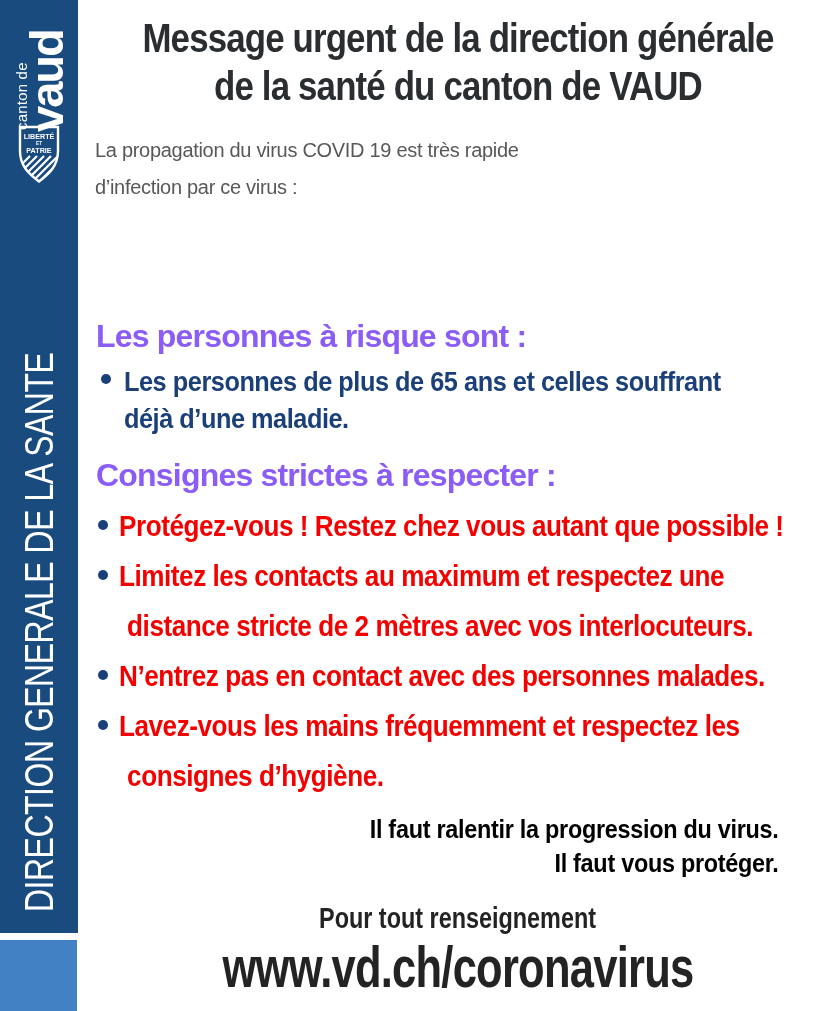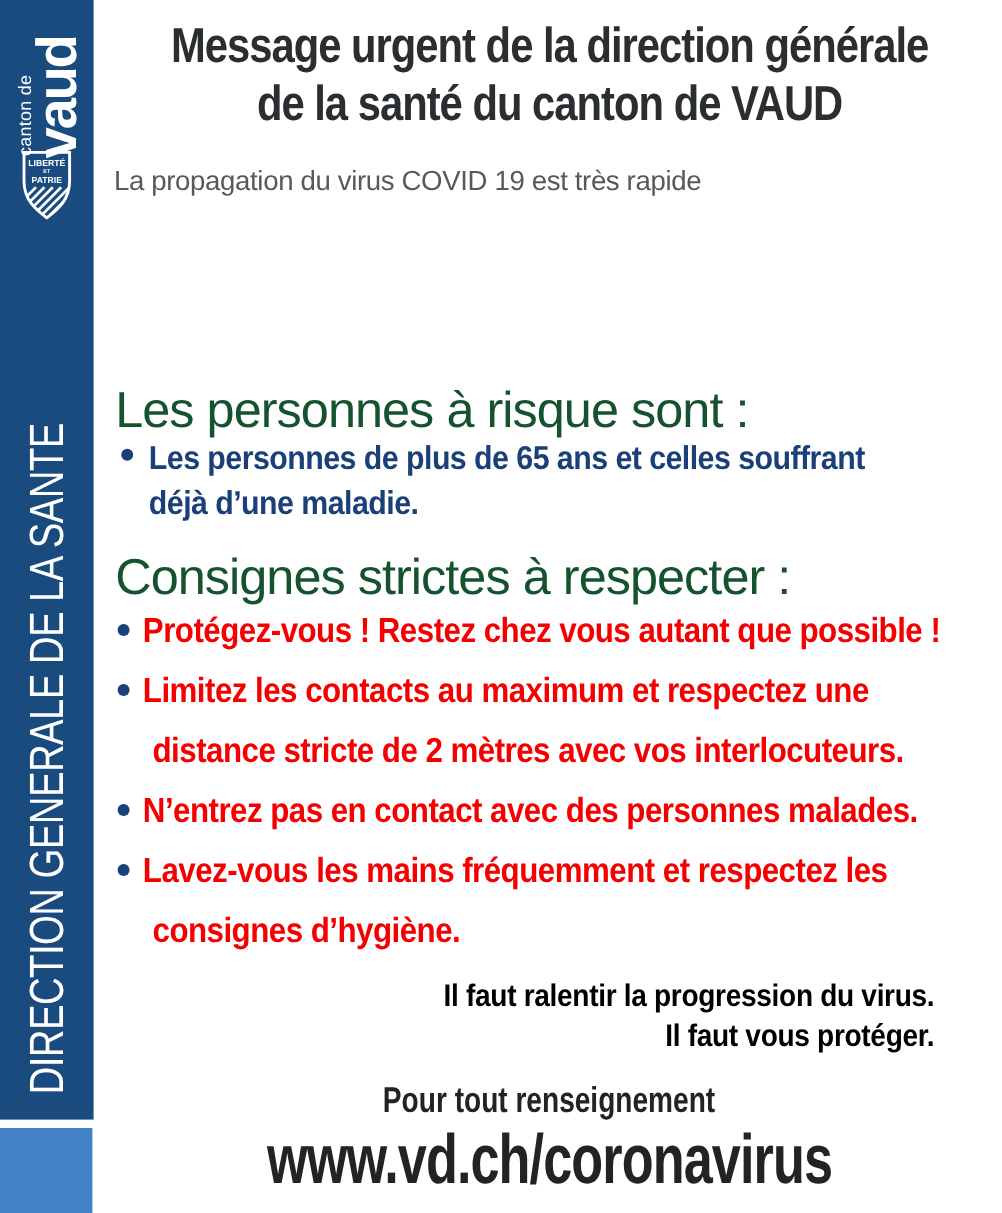--- a/index.html
+++ b/index.html
@@ -38,27 +38,27 @@
   .title {
     position:absolute; left:84px; top:14px; width:748px; margin:0;
     text-align:center; color:#2b2e31; font-weight:700; font-size:41px;
     line-height:48px; letter-spacing:-1px;
     transform:scaleX(0.85); transform-origin:center top;
   }
   .title span { display:block; white-space:nowrap; }
 
   .intro {
     position:absolute; left:95px; top:132px; margin:0;
-    color:#58585a; font-size:23px; line-height:37px; font-weight:400;
+    color:#58585a; font-size:20px; line-height:37px; font-weight:400;
   }
   .intro span { display:block; letter-spacing:-0.3px; white-space:nowrap; }
 
   .section-heading {
-    position:absolute; margin:0; color:#14532d; font-size:42px;
-    font-weight:400; letter-spacing:-0.8px; white-space:nowrap;
+    position:absolute; margin:0; color:#8b5cf6; font-size:32px;
+    font-weight:700; letter-spacing:-0.8px; white-space:nowrap;
   }
   .h-risk  { left:96px; top:318px; }
   .h-rules { left:96px; top:457px; }
 
   .dot { position:absolute; width:10px; height:10px; border-radius:50%; background:#1b4079; }
 
   .blue-item { position:absolute; left:101px; top:363px; }
   .blue-item .dot { left:0; top:11px; }
   .blue-lines {
     margin:0 0 0 23px; color:#1b4079; font-weight:700;
@@ -138,20 +138,21 @@
 
   <main>
 
     <h1 class="title">
       <span>Message urgent de la direction générale</span>
       <span>de la santé du canton de VAUD</span>
     </h1>
 
     <p class="intro">
       <span>La propagation du virus COVID 19 est très rapide</span>
+      <span>d’infection par ce virus :</span>
     </p>
 
     <h2 class="section-heading h-risk">Les personnes à risque sont :</h2>
 
     <div class="blue-item">
       <span class="dot"></span>
       <div class="blue-lines">
         <span>Les personnes de plus de 65 ans et celles souffrant</span>
         <span>déjà d’une maladie.</span>
       </div>

